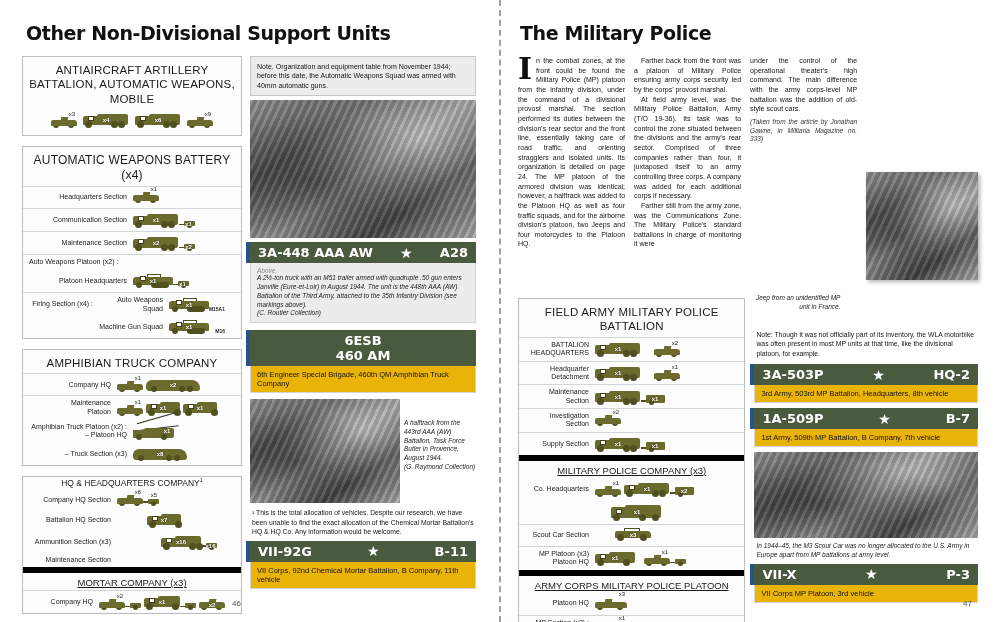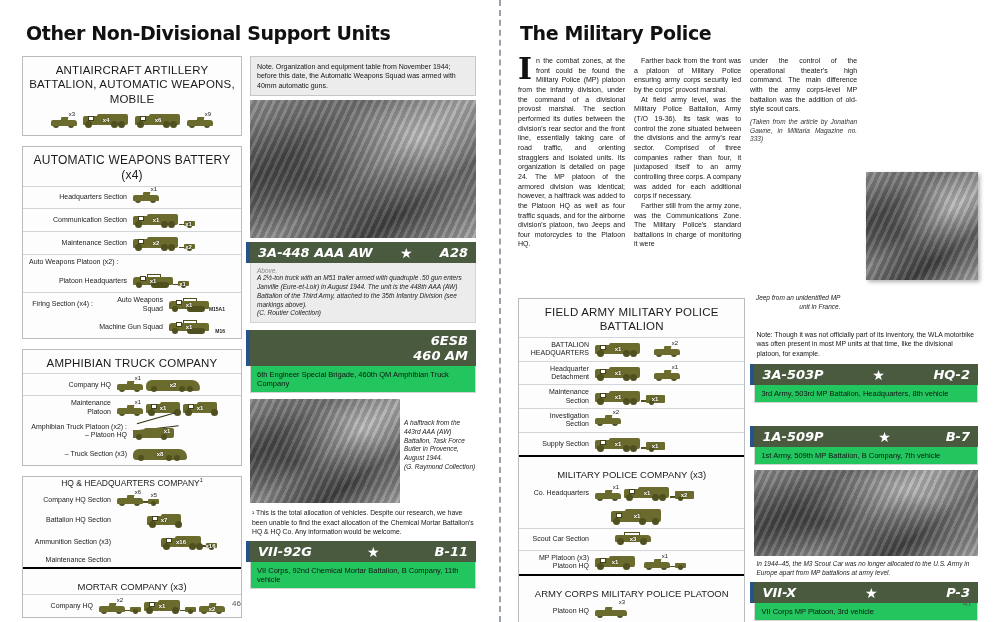--- a/index.html
+++ b/index.html
@@ -66,22 +66,23 @@
     white-space:pre-line;
     text-align:right;
     flex:0 0 auto;
     padding-right:6px;
   }
   .row-label.wide { width:104px; }
   .row-label.mid  { width:88px; }
   .row-label.nar  { width:70px; }
   .row-icons { display:flex; align-items:flex-end; gap:3px; flex:1 1 auto; }
   .sect-head {
-    text-align:center; font-size:9.5px; padding:12px 2px 2px;
-    border-top:2px solid #000000;
+    text-align:center; font-size:9.5px; padding:4px 2px 2px;
+    border-top:6px solid #000000;
+    text-decoration:underline;
   }
   .footnote-s { font-size:5.5px; vertical-align:super; }
 
   
   .veh { position:relative; display:inline-block; flex:0 0 auto; }
   .veh .qty {
     position:absolute; color:#fff; font-size:6px; font-weight:bold;
     left:50%; top:50%; transform:translate(-50%,-50%); z-index:5;
     text-shadow:0 0 2px rgba(0,0,0,.6);
   }
@@ -174,32 +175,32 @@
     position:relative; overflow:hidden;
   }
   .photo::after {
     content:""; position:absolute; inset:0;
     background:
       repeating-linear-gradient(115deg, rgba(255,255,255,.10) 0 3px, rgba(0,0,0,.13) 3px 7px),
       radial-gradient(ellipse at 30% 60%, rgba(0,0,0,.45), transparent 60%),
       radial-gradient(ellipse at 75% 30%, rgba(255,255,255,.35), transparent 55%);
   }
   .banner {
-    background:#4a5a3f; color:#fff; display:flex; align-items:flex-end;
+    background:#4a5a3f; color:#fff; display:flex; align-items:center;
     justify-content:space-between; padding:3px 8px;
     font-family:"DejaVu Sans", sans-serif; font-weight:bold;
-    font-size:13px; letter-spacing:0px; position:relative;font-style:italic;
+    font-size:13px; letter-spacing:0px; position:relative;
   }
   .banner .star { font-size:14px; line-height:1; }
   .banner-strip {
     position:absolute; left:-4px; top:0; width:4px; height:100%;
     background:#25538a;
   }
   .banner-cap {
-    background:#22c55e; font-size:7.5px; padding:4px 6px; color:#141414;
+    background:#eab308; font-size:7.5px; padding:4px 6px; color:#141414;
     border:1px solid #d4d4d4; border-top:none;
   }
   .ital-cap { font-size:6.5px; line-height:1.35; font-style:italic; color:#222; }
 
   .pagenum { position:absolute; bottom:14px; font-size:8px; color:#555; }
 
   
   .lp-wrap { display:flex; gap:8px; }
   .lp-left { width:222px; }
   .lp-right{ width:228px; }
@@ -885,21 +886,21 @@
         <div style="font-size:6.8px;line-height:1.4;padding:18px 2px 6px;color:#141414;">Note: Though it was not officially part of its inventory, the WLA motorbike was often present in most MP units at that time, like the divisional platoon, for example.</div>
 
         <div class="banner">
           <span class="banner-strip"></span>
           <span>3A-503P</span>
           <span class="star">★</span>
           <span>HQ-2</span>
         </div>
         <div class="banner-cap">3rd Army, 503rd MP Battalion, Headquarters, 8th vehicle</div>
 
-        <div class="banner" style="margin-top:23px;">
+        <div class="banner" style="margin-top:5px;">
           <span class="banner-strip"></span>
           <span>1A-509P</span>
           <span class="star">★</span>
           <span>B-7</span>
         </div>
         <div class="banner-cap">1st Army, 509th MP Battalion, B Company, 7th vehicle</div>
 
         <div class="photo" style="height:86px;margin-top:5px;"></div>
         <div class="ital-cap" style="padding:4px 2px;">In 1944–45, the M3 Scout Car was no longer allocated to the U.S. Army in Europe apart from MP battalions at army level.</div>
 

